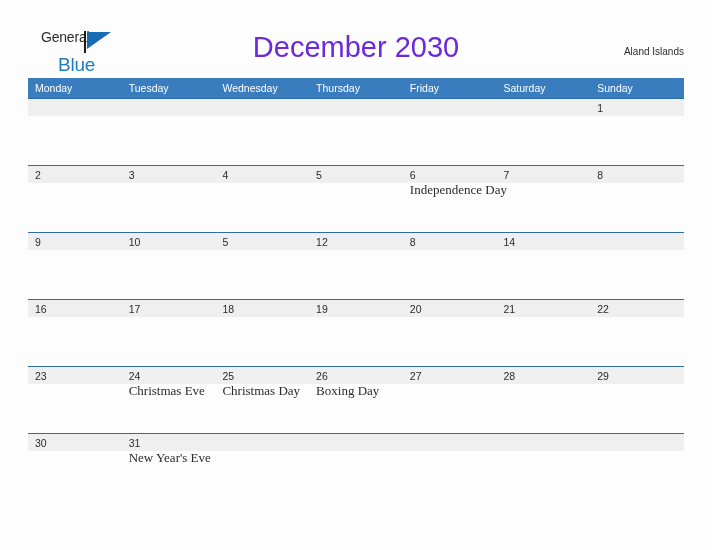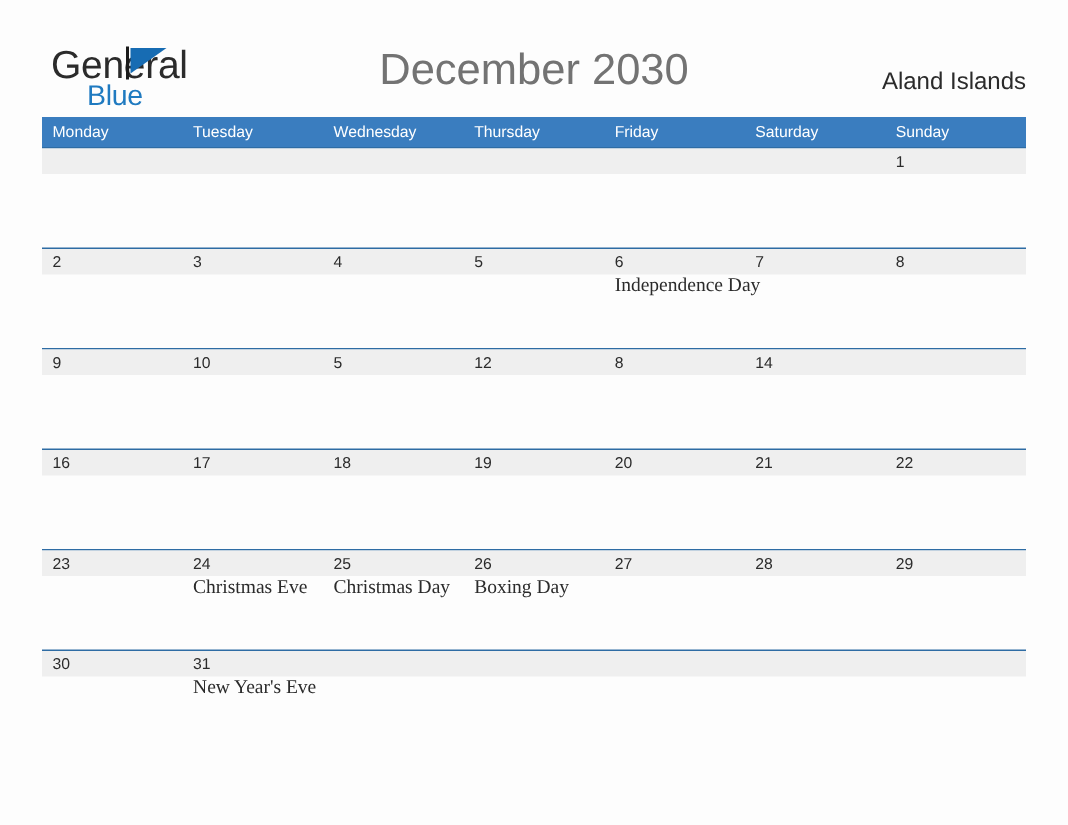--- a/index.html
+++ b/index.html
@@ -27,23 +27,23 @@
   .logo {
     position: absolute;
     left: 30px;
     top: 30px;
     width: 92px;
     height: 40px;
     line-height: 1;
   }
   .logo-general {
     position: absolute;
-    left: 4px;
+    left: 11px;
     top: 0;
-    font-size: 26px;
+    font-size: 14px;
     color: #2b2b2b;
     letter-spacing: -0.2px;
     font-family: "Liberation Sans", sans-serif;
   }
   .logo-blue {
     position: absolute;
     left: 28px;
     top: 17px;
     font-size: 19px;
     color: #1f7ac0;
@@ -69,31 +69,31 @@
     background: #1b1b1b;
   }
 
   .month-title {
     position: absolute;
     left: 0;
     top: 31px;
     width: 712px;
     text-align: center;
     font-size: 29px;
-    color: #737373;
+    color: #6d28d9;
     font-family: "Liberation Sans", sans-serif;
     font-weight: normal;
     letter-spacing: 0px;
   }
 
   .location {
     position: absolute;
     right: 28px;
     top: 46px;
-    font-size: 16px;
+    font-size: 10px;
     color: #2b2b2b;
     font-family: "Liberation Sans", sans-serif;
   }
 
   
   .calendar {
     position: absolute;
     left: 28px;
     top: 78px;
     width: 656px;

